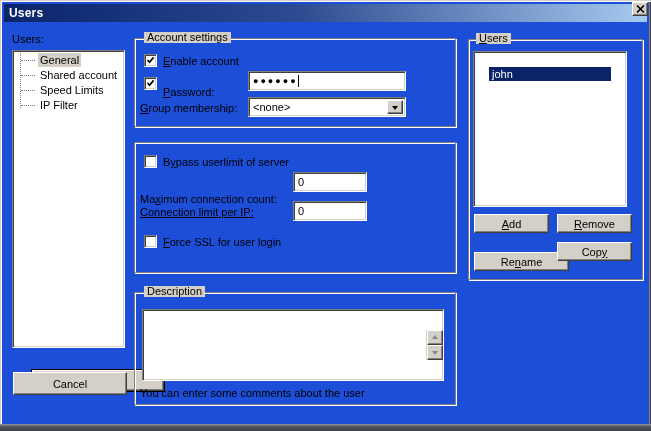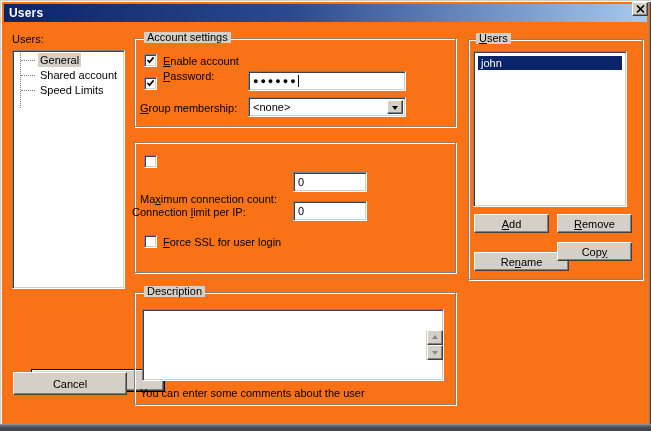--- a/index.html
+++ b/index.html
@@ -1,19 +1,19 @@
 <!DOCTYPE html>
 <html><head>
 <meta charset="utf-8">
 <style>
   * { margin:0; padding:0; box-sizing:border-box; }
   html,body { background:#3a3e48; }
   .screen {
     position:relative; width:651px; height:431px;
-    background:#f97316;
+    background:#1d4ed8;
     font-family:"Liberation Sans", sans-serif; font-size:11px; color:#000;
     box-shadow: inset 1px 1px 0 #d4d0c8, inset 2px 2px 0 #fff,
                 inset -1px -1px 0 #404040, inset -2px -2px 0 #808080;
     overflow:hidden;
   }
   .abs { position:absolute; }
 
   
   .titlebar {
     position:absolute; left:4px; top:4px; width:643px; height:18px;
@@ -83,21 +83,21 @@
 
   
   .tree { position:absolute; padding-top:2px; }
   .tree .vline { position:absolute; left:7px; top:2px; height:55px; border-left:1px dotted #808080; }
   .tree-item { position:relative; height:15px; line-height:15px; padding-left:25px; white-space:nowrap; }
   .tree-item::before { content:""; position:absolute; left:8px; top:7px; width:14px; border-top:1px dotted #808080; }
   .tree-item .ti-label { padding:1px 2px; }
   .tree-item.selected .ti-label { background:#d4d0c8; }
 
   
-  .listbox { position:absolute; padding:4px; }
+  .listbox { position:absolute; padding:15px; }
   .list-item { height:14px; line-height:14px; padding-left:3px; }
   .list-item.selected { background:#0a246a; color:#fff; }
 
   
   .textarea { position:absolute; display:flex; padding:0; }
   .ta-content { flex:1; }
   .scrollbar { width:17px; display:flex; flex-direction:column; border-left:1px solid #d4d0c8; }
   .sb-btn {
     height:15px; background:#d4d0c8;
     border:1px solid; border-color:#fff #404040 #404040 #fff;
@@ -127,69 +127,71 @@
   <div class="titlebar">
     <span class="title">Users</span>
   </div>
   <button class="close-btn">
     <svg width="9" height="8" viewBox="0 0 9 8">
         <path d="M1 0.5 L8 7.5 M8 0.5 L1 7.5" stroke="#000" stroke-width="1.6" fill="none"></path>
       </svg>
   </button>
 
   <span class="lbl" style="left:12px; top:33px;">Users:</span>
-  <div class="tree sunken" style="left:12px; top:50px; width:113px; height:239px;">
+  <div class="tree sunken" style="left:12px; top:50px; width:113px; height:298px;">
     <div class="vline"></div>
     <div class="tree-item selected"><span class="ti-label">General</span></div>
     <div class="tree-item"><span class="ti-label">Shared account</span></div>
     <div class="tree-item"><span class="ti-label">Speed Limits</span></div>
+    <div class="tree-item"><span class="ti-label">IP Filter</span></div>
   </div>
 
   <button class="btn btn-default abs" style="left:13px; top:369px; width:134px; height:23px;margin-left:18px;">OK</button>
   <button class="btn abs" style="left:13px; top:372px; width:114px; height:23px;text-align:center;">Cancel</button>
 
   <div class="group" style="left:134px; top:38px; width:322px; height:89px;"></div>
   <span class="group-title" style="left:144px; top:32px;">Account settings</span>
 
   <span class="checkbox" style="left:144px; top:54px;">
     <svg width="9" height="9" viewBox="0 0 9 9">
         <path d="M1.5 4 L3.5 6.2 L7.6 1.4" fill="none" stroke="#000" stroke-width="1.7"></path>
       </svg>
   </span>
   <span class="lbl" style="left:163px; top:55px;"><u>E</u>nable account</span>
 
   <span class="checkbox" style="left:144px; top:77px;">
     <svg width="9" height="9" viewBox="0 0 9 9">
         <path d="M1.5 4 L3.5 6.2 L7.6 1.4" fill="none" stroke="#000" stroke-width="1.7"></path>
       </svg>
   </span>
-  <span class="lbl" style="left:163px; top:70px;"><u>P</u>assword:</span>
+  <span class="lbl" style="left:163px; top:86px;"><u>P</u>assword:</span>
   <div class="field" style="left:248px; top:71px; width:158px; height:20px;">
     <span class="pw-dots">●●●●●●</span>
       <span class="caret"></span>
   </div>
 
   <span class="lbl" style="left:140px; top:102px;"><u>G</u>roup membership:</span>
   <div class="field" style="left:248px; top:97px; width:158px; height:20px;">
     <span>&lt;none&gt;</span>
     <span class="combo-arrow">
         <span class="tri-down"></span>
       </span>
   </div>
 
   <div class="group" style="left:134px; top:142px; width:322px; height:131px;"></div>
 
   <span class="checkbox" style="left:144px; top:155px;"></span>
+  <span class="lbl" style="left:163px; top:156px;">B<u>y</u>pass userlimit of server</span>
 
   <span class="lbl" style="left:140px; top:169px;margin-top:24px;">Ma<u>x</u>imum connection count:</span>
   <div class="field" style="left:293px; top:172px; width:74px; height:20px;">
     <span>0</span>
   </div>
 
-  <span class="lbl" style="left:132px; top:206px;">Connection <u>l</u>imit per IP:</span>
+  <span class="lbl" style="left:140px; top:206px;text-decoration:underline;">Connection <u>l</u>imit per IP:</span>
   <div class="field" style="left:293px; top:201px; width:74px; height:20px;">
     <span>0</span>
   </div>
 
   <span class="checkbox" style="left:144px; top:235px;"></span>
   <span class="lbl" style="left:163px; top:236px;"><u>F</u>orce SSL for user login</span>
 
   <div class="group" style="left:134px; top:292px; width:322px; height:113px;"></div>
   <span class="group-title" style="left:144px; top:286px;">Description</span>
 

